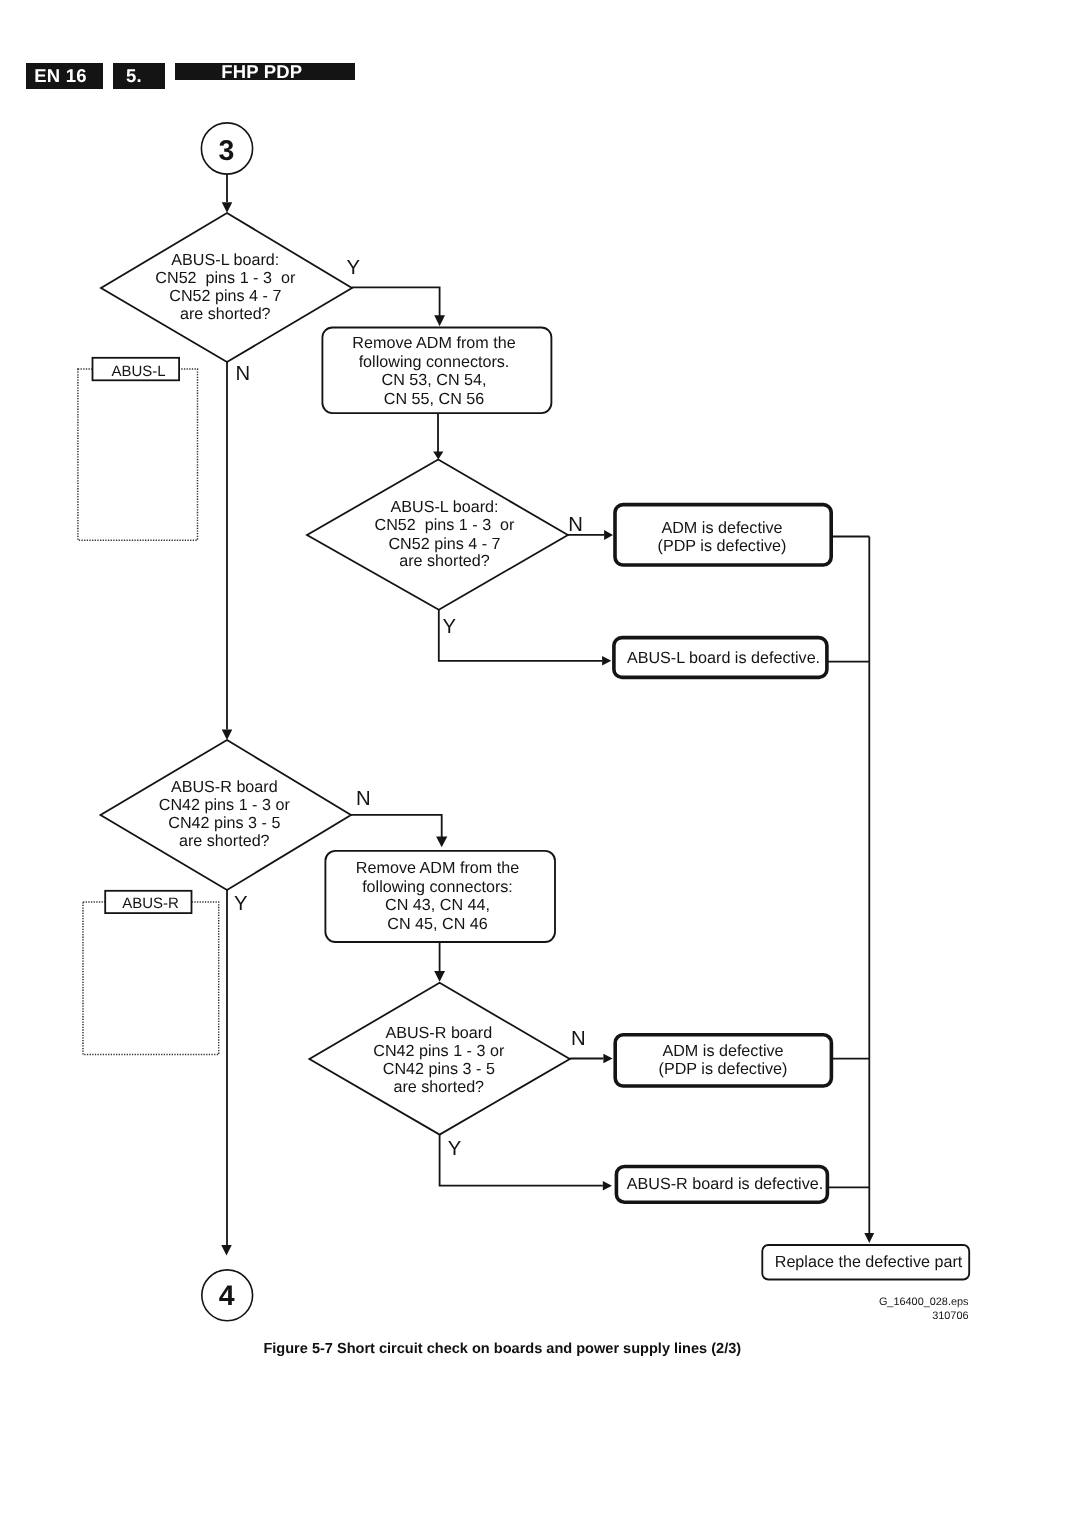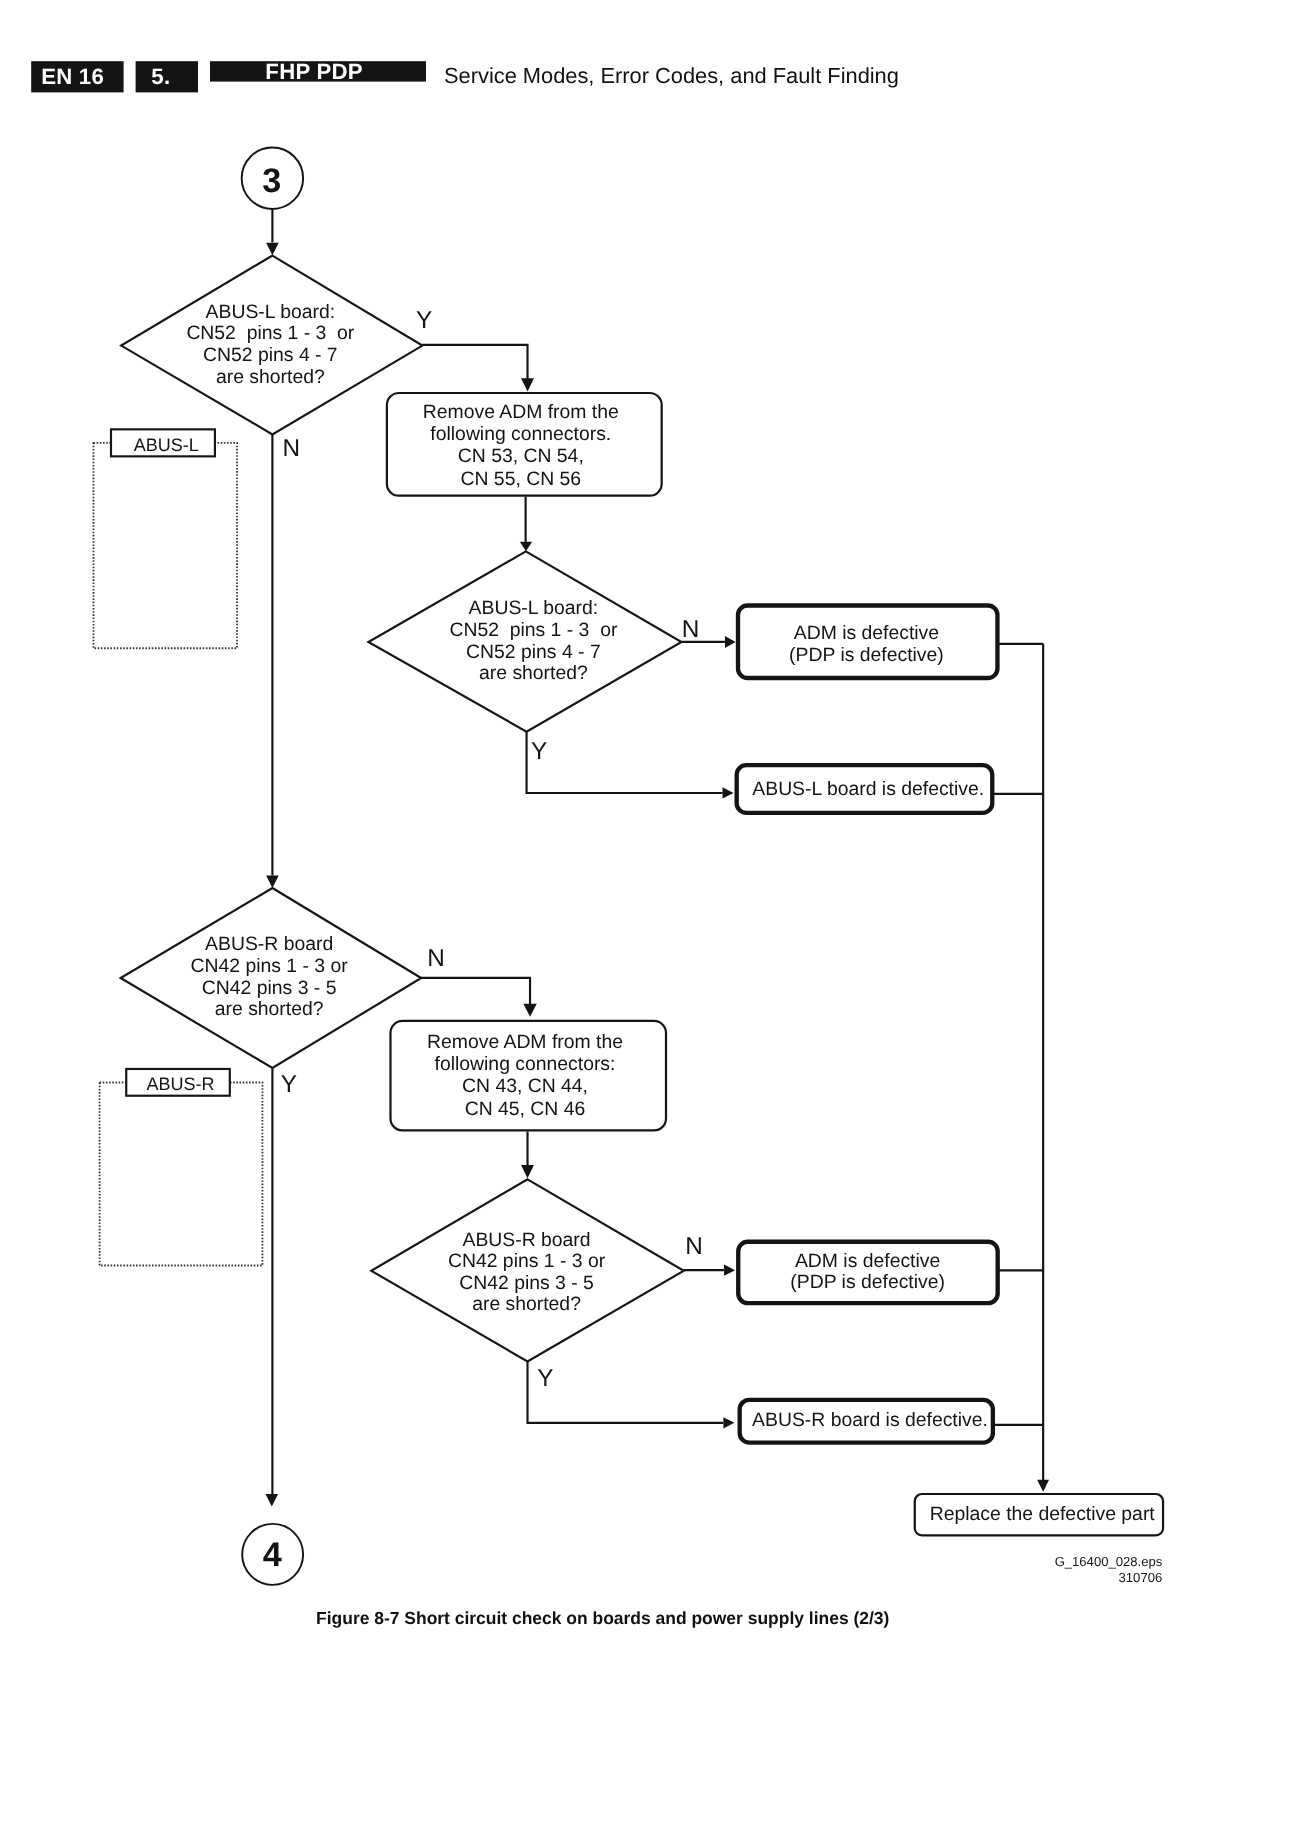--- a/index.html
+++ b/index.html
@@ -3,21 +3,21 @@
 <meta charset="utf-8">
 <title>Service manual page</title>
 <style>
   html,body{margin:0;padding:0;background:#fff;}
   *{-webkit-font-smoothing:antialiased;text-rendering:geometricPrecision;}
   body{width:1080px;height:1528px;position:relative;overflow:hidden;
        font-family:"Liberation Sans",sans-serif;color:#1a1a1a;}
   .page{position:absolute;inset:0;}
 
   
-  .hdr{position:absolute;left:0;top:0;width:1080px;height:100px;}
+  .hdr{position:absolute;left:0;top:12px;width:1080px;height:100px;}
   .tag{position:absolute;background:#141414;color:#fff;font-weight:bold;box-sizing:border-box;
        display:flex;align-items:center;justify-content:center;letter-spacing:.2px;}
   .hdr-title{position:absolute;font-size:19px;color:#111;white-space:nowrap;}
 
   
   #flow{position:absolute;left:0;top:0;}
 
   .cap{position:absolute;font-size:14.5px;font-weight:bold;color:#111;white-space:nowrap;}
 
   #flow text{fill:#141414;font-family:"Liberation Sans",sans-serif;white-space:pre;}
@@ -29,21 +29,20 @@
 </style>
 </head>
 <body>
 
 <div class="page">
 
   <div class="hdr">
     <div class="tag" style="left:26px;top:51px;width:77px;height:26px;font-size:18.5px;padding-right:8px;">EN 16</div>
     <div class="tag" style="left:112.5px;top:51px;width:52px;height:26px;font-size:18.5px;padding-right:9px;">5.</div>
     <div class="tag" style="left:174.5px;top:51px;width:180.5px;height:17px;font-size:18.5px;padding-right:6px;">FHP PDP</div>
-    <div class="hdr-title" style="left:370px;top:52.5px;font-size:18.2px;">Service Modes, Error Codes, and Fault Finding</div>
   </div>
 
   <svg id="flow" width="1080" height="1400" viewBox="0 0 1080 1400">
   <g>
   <circle cx="227" cy="148.5" r="25.6" fill="#fff" stroke="#141414" stroke-width="1.6"></circle>
   <text class="t-conn" x="226.5" y="159.7" text-anchor="middle">3</text>
   </g>
   <g>
   <line x1="227" y1="174.1" x2="227" y2="202" stroke="#141414" stroke-width="1.8" stroke-linecap="butt"></line>
   <polygon points="221.75,202.3 232.25,202.3 227,212.8" fill="#141414"></polygon>
@@ -179,15 +178,15 @@
   <g>
   <circle cx="227.2" cy="1295.3" r="25.4" fill="#fff" stroke="#141414" stroke-width="1.6"></circle>
   <text class="t-conn" x="226.8" y="1304.8" text-anchor="middle">4</text>
   </g>
   <g>
   <text class="t-eps" x="968.5" y="1305.2" text-anchor="end">G_16400_028.eps</text>
   <text class="t-eps" x="968.5" y="1318.7" text-anchor="end">310706</text>
   </g>
   </svg>
 
-  <div class="cap" style="left:263.4px;top:1340.8px;font-size:14.55px;">Figure 8-7 Short circuit check on boards and power supply lines (2/3)</div>
+  <div class="cap" style="left:263.4px;top:1340.8px;font-size:14.55px;">Figure 5-7 Short circuit check on boards and power supply lines (2/3)</div>
 
 </div>
 
 </body></html>

